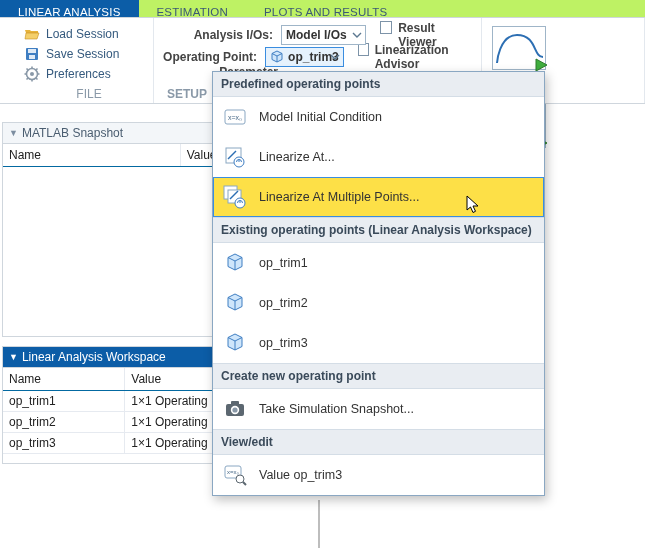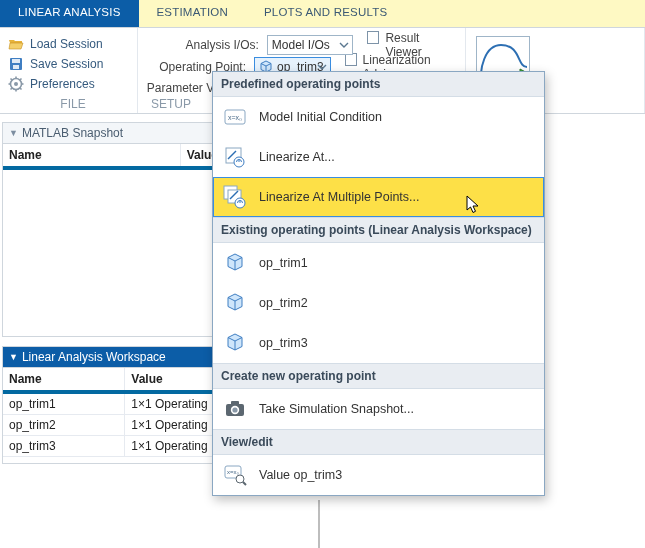--- a/index.html
+++ b/index.html
@@ -1,33 +1,33 @@
 <!DOCTYPE html>
 <html><head>
 <meta charset="utf-8">
 <style>
   * { box-sizing: border-box; }
   html, body { margin: 0; padding: 0; font-family: Arial, "Helvetica Neue", sans-serif; font-size: 12px; color: #222; }
   body { width: 645px; height: 548px; background: #fff; position: relative; overflow: hidden; }
 
   
-  .tab-row { display: flex; align-items: stretch; height: 28px; background: #fef9c3; border-bottom: 1px solid #cfd6dd; }
+  .tab-row { display: flex; align-items: stretch; height: 18px; background: #bef264; border-bottom: 1px solid #cfd6dd; }
   .tab { padding: 6px 18px 4px 18px; font-size: 11.5px; color: #3b5974; cursor: pointer; letter-spacing: .2px; }
   .tab.active { background: #0c5da7; color: #fff; }
 
   
   .ribbon { display: flex; align-items: stretch; height: 86px; border-bottom: 1px solid #cfd6dd; background: #fff; }
   .ribbon-group { border-right: 1px solid #e3e8ee; display: flex; flex-direction: column; position: relative; }
   .ribbon-group .group-label { position: absolute; bottom: 2px; left: 9px; right: 0; text-align: center; font-size: 12px; color: #8a99a8; }
 
-  .file-group { width: 138px; padding: 6px 8px 16px 8px; }
+  .file-group { width: 138px; padding: 6px 8px 16px 8px; margin-left: 16px; }
   .file-item { display: flex; align-items: center; gap: 6px; height: 20px; color: #355a7e; cursor: pointer; }
   .file-item .ic { width: 16px; height: 16px; display: flex; align-items: center; justify-content: center; }
 
-  .setup-group { width: 328px; padding: 6px 8px 16px 8px; }
+  .setup-group { width: 328px; padding: 6px 8px 16px 8px; font-weight: bold; }
   .row { display: flex; align-items: center; height: 22px; gap: 4px; }
   .row .lbl { width: 120px; text-align: right; color: #444; font-size: 12px; padding-right: 4px; }
   .row .dd { width: 88px; height: 20px; border: 1px solid #9fb5c8; background: #fff; display: flex; align-items: center; padding: 0 4px; font-size: 12px; color: #333; position: relative; }
   .row .dd .caret { position: absolute; right: 3px; top: 3px; }
   .row .dd.selected { border-color: #3a8de0; background: #e6f2fd; }
   .row .dd .dd-icon { width: 14px; height: 14px; margin-right: 4px; }
   .chk { display: flex; align-items: flex-start; gap: 6px; color: #444; margin-left: 10px; }
   .chk .box { width: 13px; height: 13px; border: 1px solid #7d93a8; background: #fff; }
 
   .plot-group { flex: 1; padding: 4px 4px 16px 4px; display: flex; gap: 30px; align-items: flex-start; justify-content: flex-start; }
@@ -36,21 +36,21 @@
   .plot-btn .thumb .play { position: absolute; right: -4px; bottom: -4px; }
   .plot-btn .cap { font-size: 11px; color: #2a4a66; }
 
   
   .pane { position: absolute; left: 2px; width: 224px; background: #fff; border: 1px solid #cfd6dd; }
   .pane-hd { background: #f3f6f9; border-bottom: 1px solid #cfd6dd; padding: 3px 6px; font-size: 12px; color: #4a5d70; display: flex; align-items: center; gap: 4px; }
   .pane-hd.dark { background: #0c5da7; color: #fff; }
   .pane-hd .twisty { font-size: 9px; color: #7c8da0; }
   .pane-hd.dark .twisty { color: #fff; }
   .tbl { width: 100%; border-collapse: collapse; font-size: 12px; }
-  .tbl th { text-align: left; background: #fff; border-bottom: 4px solid #0369a1; border-right: 1px solid #e6eaf0; padding: 4px 6px; font-weight: bold; }
+  .tbl th { text-align: left; background: #fff; border-bottom: 1px solid #0369a1; border-right: 1px solid #e6eaf0; padding: 4px 6px; font-weight: normal; }
   .tbl td { border-bottom: 1px solid #e6eaf0; border-right: 1px solid #e6eaf0; padding: 3px 6px; height: 20px; }
 
   
   .popup { position: absolute; left: 212px; top: 71px; width: 333px; background: #fff; border: 1px solid #8aa7c2; box-shadow: 2px 4px 10px rgba(0,0,0,.25); z-index: 10; }
   .popup .section-hd { background: #e9edf2; color: #3a4a5a; font-weight: bold; font-size: 12px; padding: 5px 8px; border-top: 1px solid #d4dde6; border-bottom: 1px solid #d4dde6; }
   .popup .section-hd:first-child { border-top: none; }
   .popup .item { display: flex; align-items: center; gap: 12px; padding: 8px 10px; cursor: pointer; }
   .popup .item.hover { border: 1px solid #3a8de0; background: #fde047; padding: 7px 9px; }
   .popup .item .iic { width: 24px; height: 24px; display: flex; align-items: center; justify-content: center; }
   .popup .item .txt { font-size: 12.5px; color: #333; }

